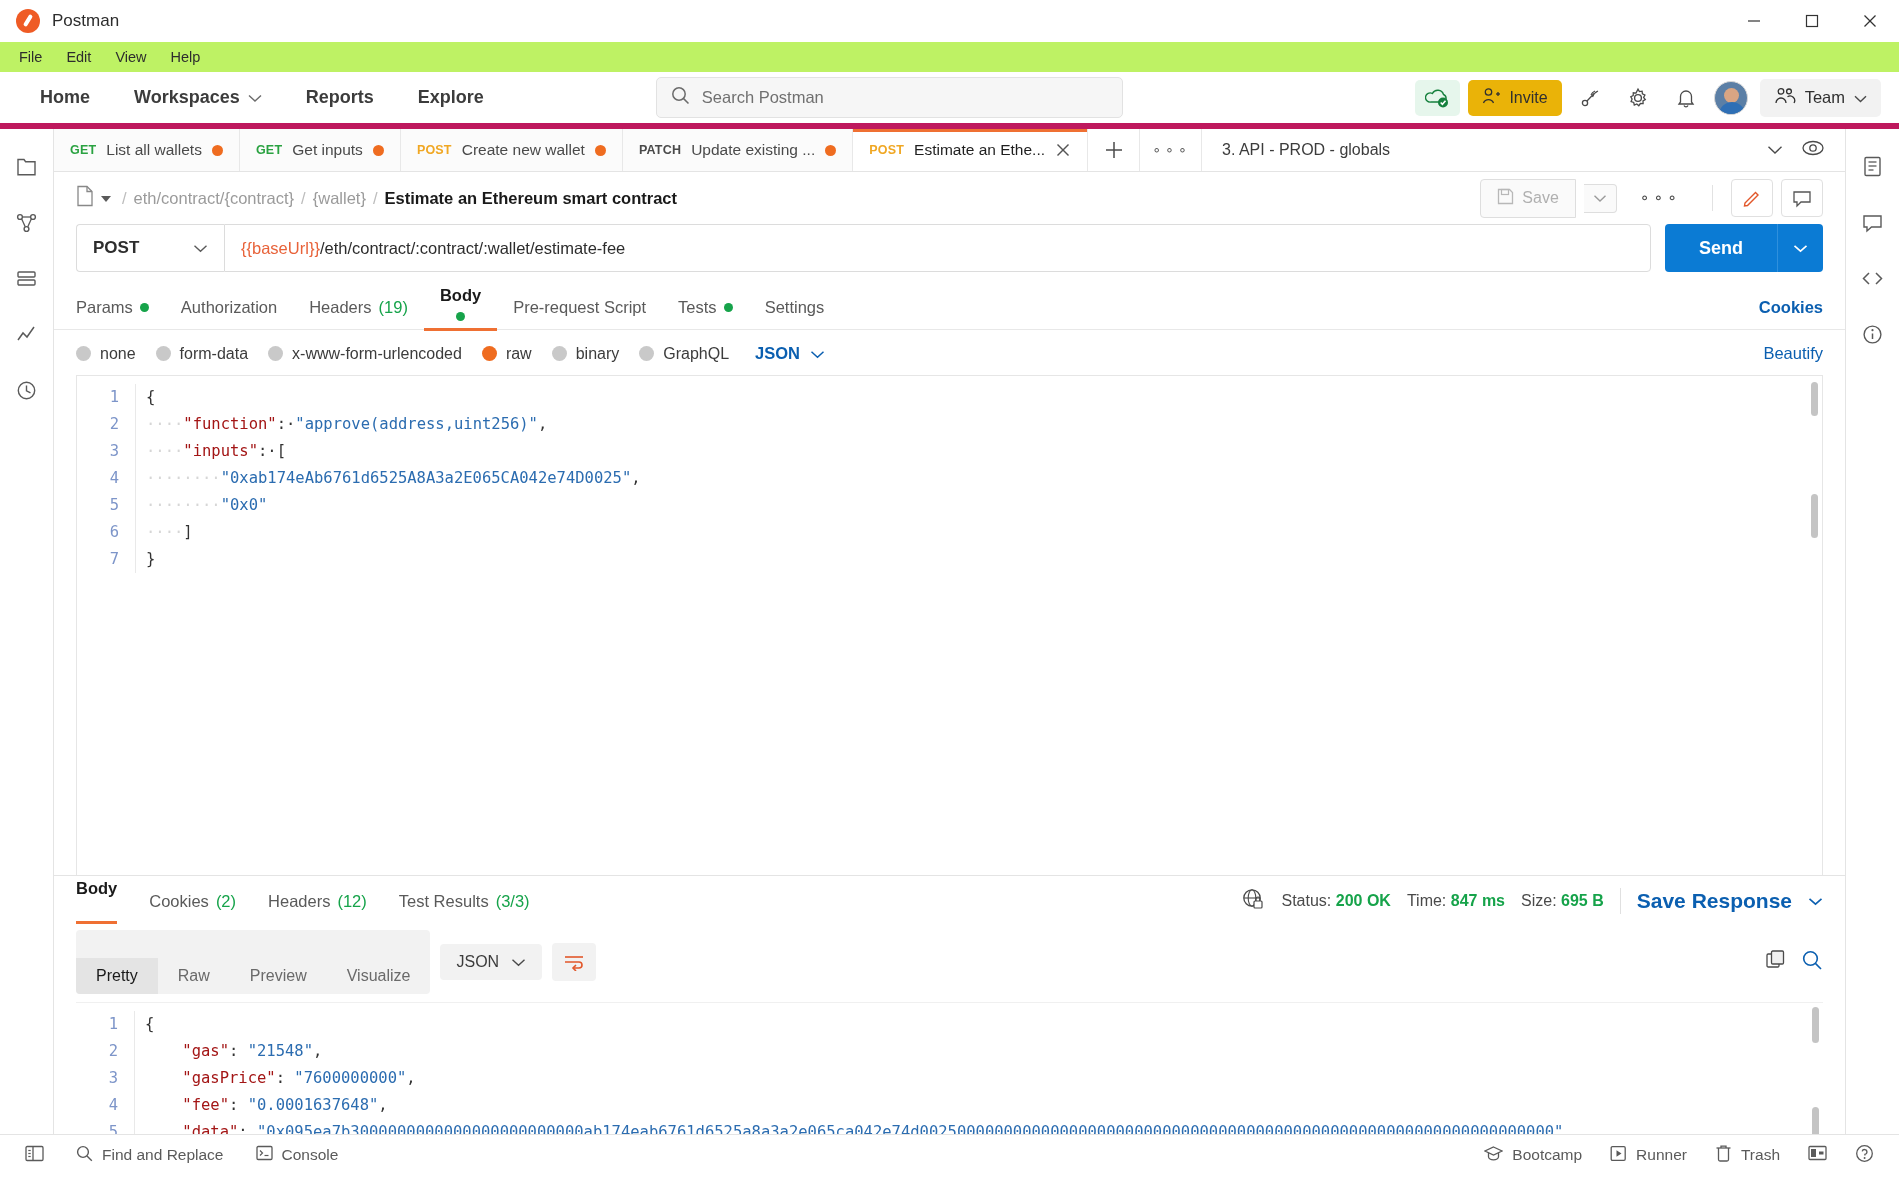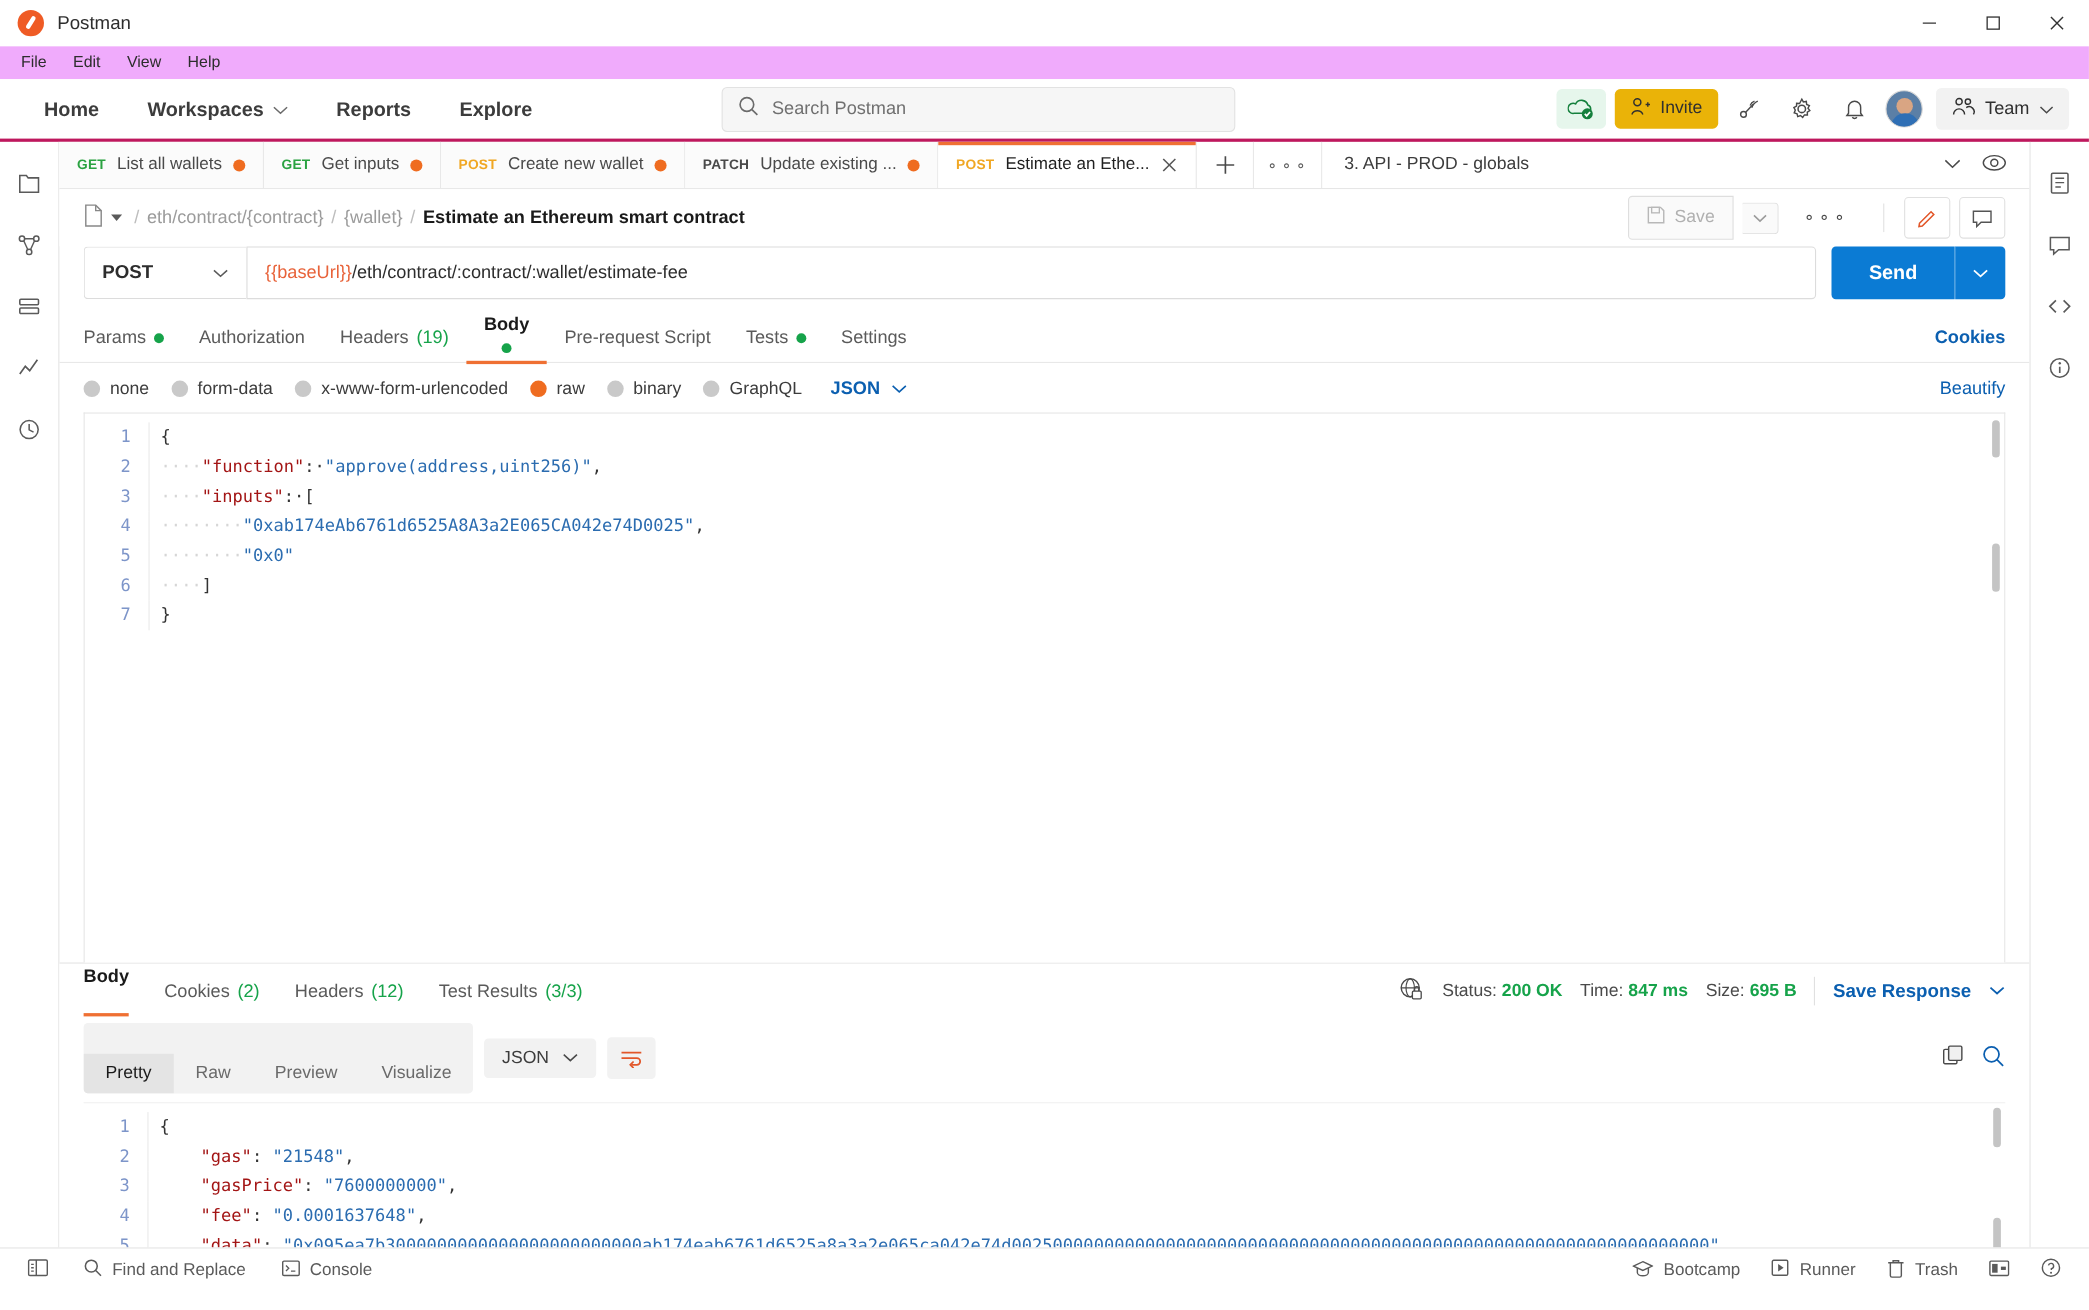--- a/index.html
+++ b/index.html
@@ -36,30 +36,30 @@
     position: absolute; right: 0; top: 0; height: 42px; display: flex;
   }
   .win-btn {
     width: 58px; height: 42px; display: flex; align-items: center; justify-content: center;
   }
   .win-btn svg { display: block; }
 
   
   .menubar {
     height: 30px; display: flex; align-items: center;
-    padding-left: 10px; gap: 6px; background: #f0abfc;
+    padding-left: 10px; gap: 6px; background: #bef264;
   }
   .menubar .mi {
     font-size: 14.5px; color: #2d2d2d; padding: 3px 9px; border-radius: 3px;
   }
 
   
   .mainnav {
     height: 57px; display: flex; align-items: center;
-    border-bottom: 3px solid #be185d; background: #fff;
+    border-bottom: 6px solid #be185d; background: #fff;
     padding: 0 18px;
   }
   .nav-links { display: flex; align-items: center; gap: 0px; }
   .nav-link {
     font-size: 18px; color: #3c3c3c; font-weight: 600;
     padding: 6px 22px; display: flex; align-items: center; gap: 8px;
     border-radius: 4px;
   }
   .nav-link .chev { color: #6b6b6b; }
 
@@ -300,21 +300,21 @@
   }
 
   
   .respwrap { border-top: 1px solid #e4e4e4; background: #fff; }
   .resprow {
     display: flex; align-items: center; padding: 0 22px; height: 50px;
   }
   .resp-meta { margin-left: auto; display: flex; align-items: center; gap: 16px; }
   .meta-txt { font-size: 16px; color: #4a4a4a; }
   .meta-ok { color: #16a34a; font-weight: 700; }
-  .save-resp { color: #0b5fb0; font-size: 17px; font-weight: 700; }
+  .save-resp { color: #0b5fb0; font-size: 21px; font-weight: 700; }
   .vsep { width: 1px; height: 26px; background: #e0e0e0; }
 
   .respctl { display: flex; align-items: center; padding: 4px 22px 8px 22px; gap: 10px; }
   .segbar { display: flex; background: #f2f2f2; border-radius: 4px; overflow: hidden; }
   .seg {
     padding: 9px 20px; font-size: 16px; color: #6a6a6a; margin-top: 28px;
   }
   .seg.active { background: #e4e4e4; color: #1a1a1a; }
   .fmt-sel {
     display: flex; align-items: center; gap: 12px; background: #f2f2f2;

